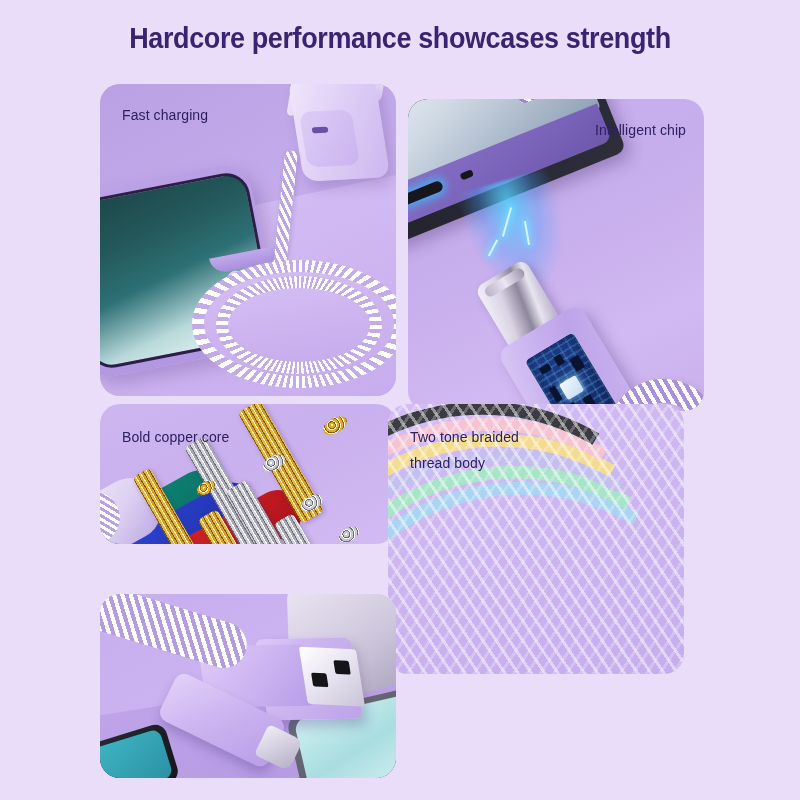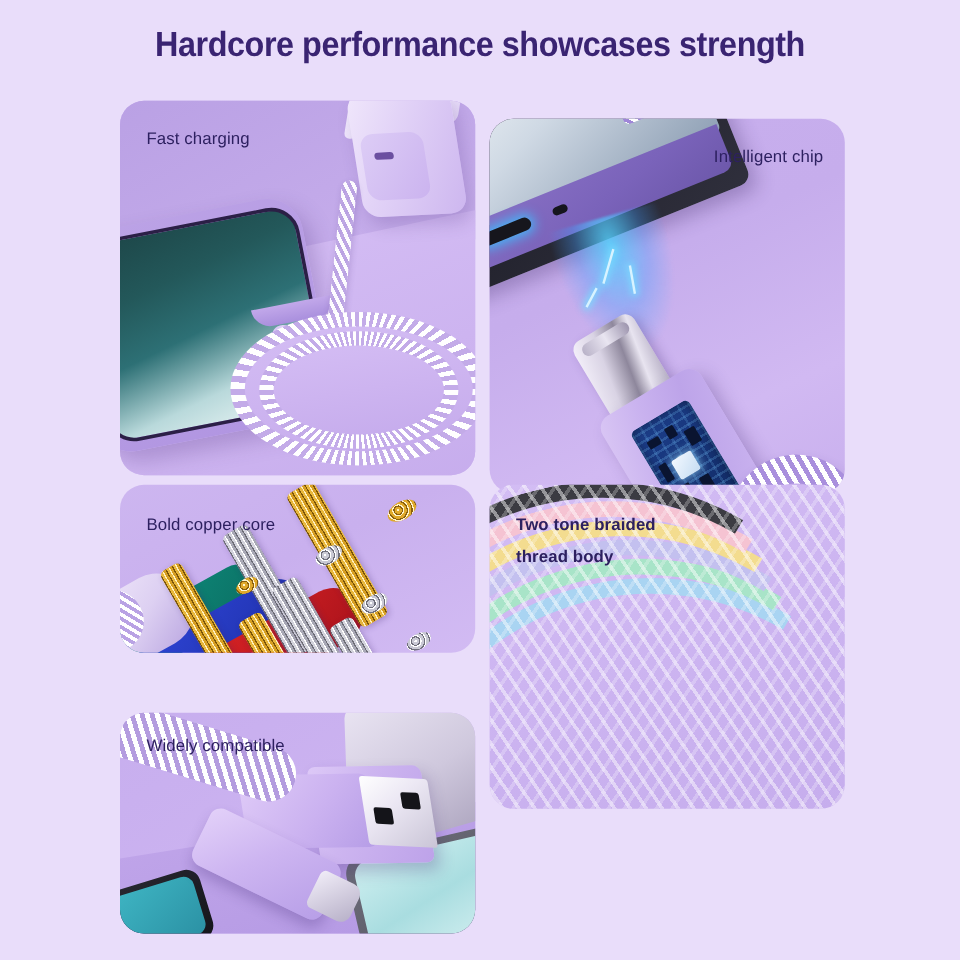--- a/index.html
+++ b/index.html
@@ -286,23 +286,22 @@
       #6d6d77 0 1px, #d3d3dc 1px 3px, #ffffff 3px 4px, #a9a9b6 4px 6px);
   }
   .bundle-cap {
     position: absolute; border-radius: 50%;
   }
   .cap-gold   { background: repeating-radial-gradient(circle at 40% 38%, #fff3c9 0 1px, #e0a92a 1px 3px, #8a5f0c 3px 4px); }
   .cap-silver { background: repeating-radial-gradient(circle at 40% 38%, #ffffff 0 1px, #c9c9d4 1px 3px, #6f6f7b 3px 4px); }
 
   
   #panel-braided-body {
-    left: 408px; top: 404px; width: 296px; height: 270px;
+    left: 388px; top: 404px; width: 296px; height: 270px;
     background: linear-gradient(160deg,#d3bdf4 0%, #cdb5f1 45%, #c6aded 100%);
-    font-weight: bold;
   }
   .strand {
     position: absolute;
     border-radius: 50%;
     border-style: solid;
     border-color: transparent;
   }
   .strand-wrap { position: absolute; left: 0; top: 0; width: 296px; height: 374px; }
 
   
@@ -524,14 +523,13 @@
       <div class="p5-usba-slot" style="left:32px; top:12px; width:15px; height:14px;"></div>
     </div>
   </div>
 
   <div class="p5-braid"></div>
 
   <div class="p5-usbc">
     <div class="p5-usbc-tip"></div>
   </div>
 
-  <div class="panel-label" style="left:22px; top:14px;">Widely compatible</div>
 </div>
 
 </body></html>

